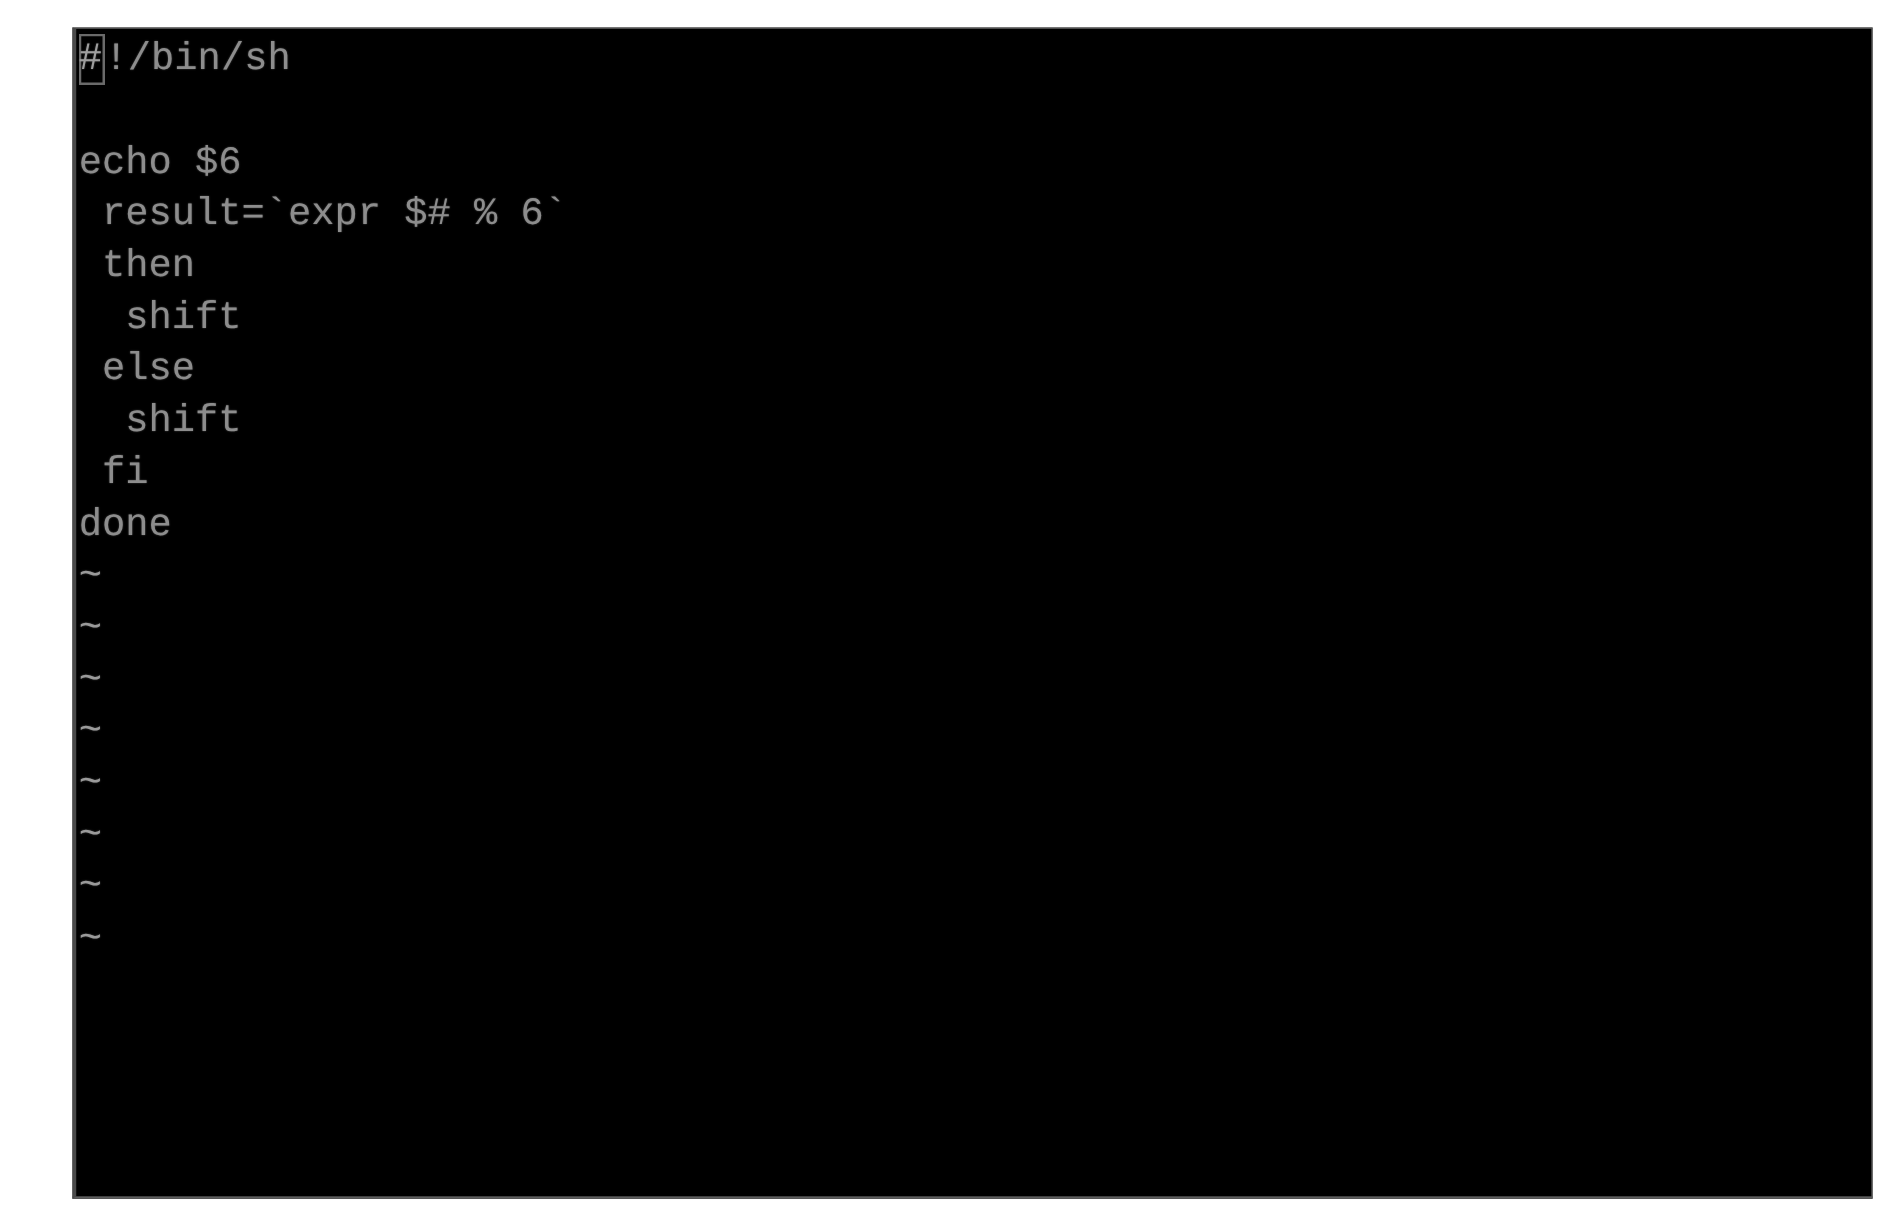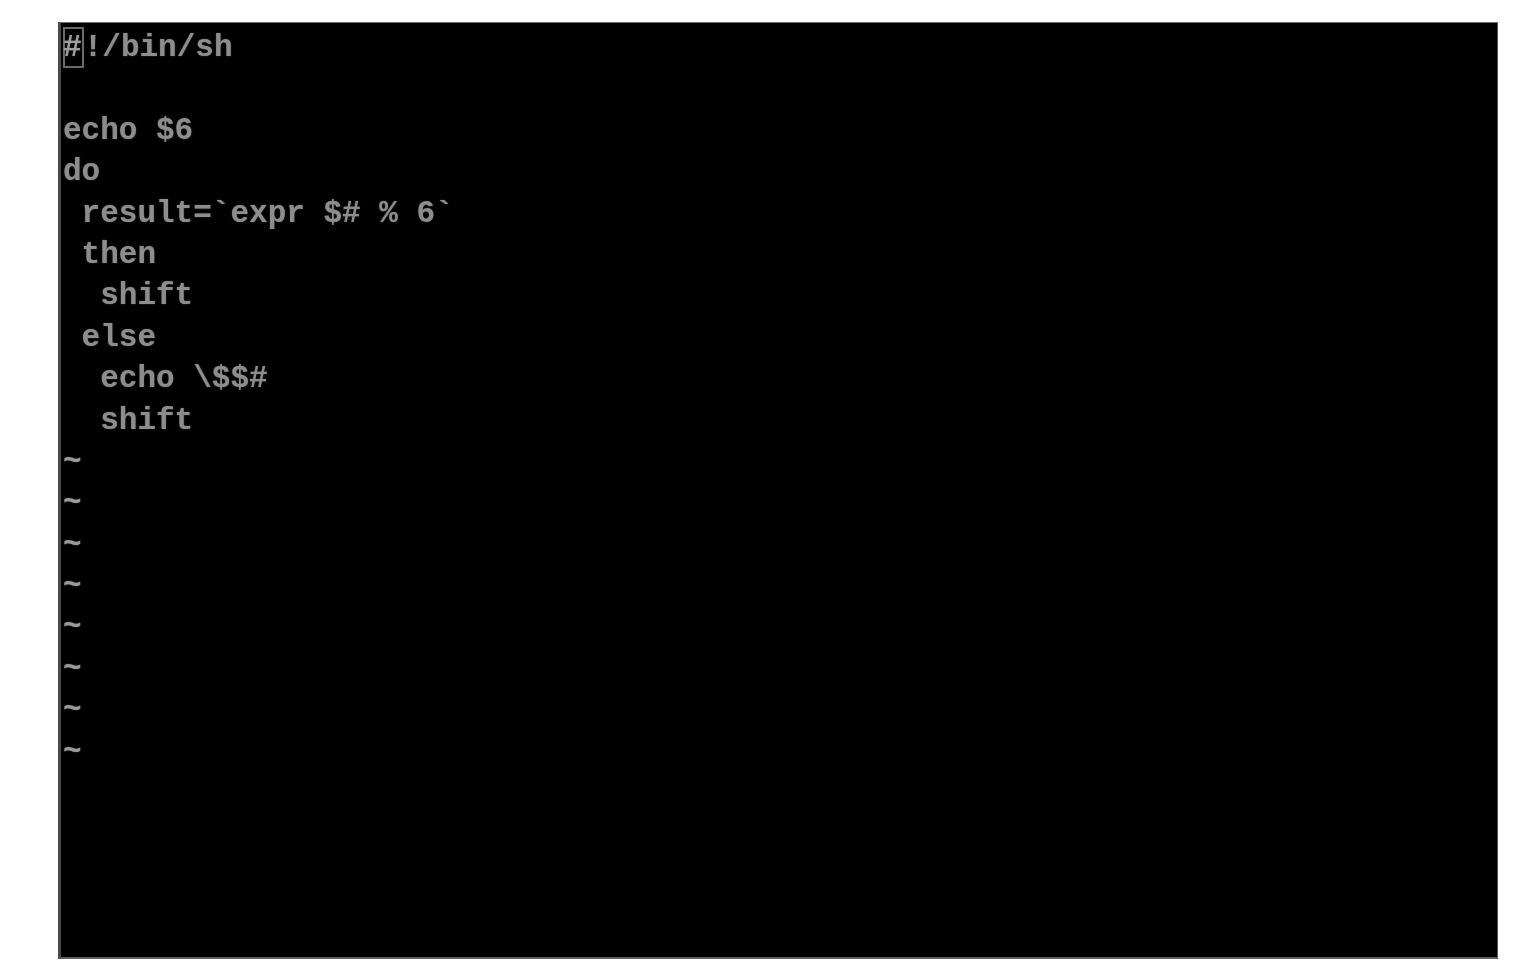--- a/index.html
+++ b/index.html
@@ -11,21 +11,20 @@
     height: 972px;
     overflow: hidden;
   }
 
   #screenshot {
     position: relative;
     width: 1380px;
     height: 972px;
     background: #ffffff;
     font-family: "Liberation Mono", "DejaVu Sans Mono", monospace;
-    font-weight: bold;
   }
 
   
   #terminal-frame {
     position: absolute;
     left: 58px;
     top: 22px;
     width: 1440px;
     height: 937px;
     background: #000000;
@@ -101,36 +100,36 @@
     <div id="terminal-screen">
 
       <div class="term-line"><span class="cursor-cell">#</span><span>!/bin/sh</span></div>
 
 
       <div class="term-line blank"></div>
 
       <div class="term-line">echo $6</div>
 
 
-      <div class="term-line">do</div>
 
       <div class="term-line"> result=`expr $# % 6`</div>
 
 
       <div class="term-line"> then</div>
 
       <div class="term-line">  shift</div>
 
       <div class="term-line"> else</div>
 
-      <div class="term-line">  echo \$$#</div>
 
       <div class="term-line">  shift</div>
 
+      <div class="term-line"> fi</div>
 
+      <div class="term-line">done</div>
 
       <div class="term-line tilde">~</div>
       <div class="term-line tilde">~</div>
       <div class="term-line tilde">~</div>
       <div class="term-line tilde">~</div>
       <div class="term-line tilde">~</div>
       <div class="term-line tilde">~</div>
       <div class="term-line tilde">~</div>
       <div class="term-line tilde">~</div>
 

